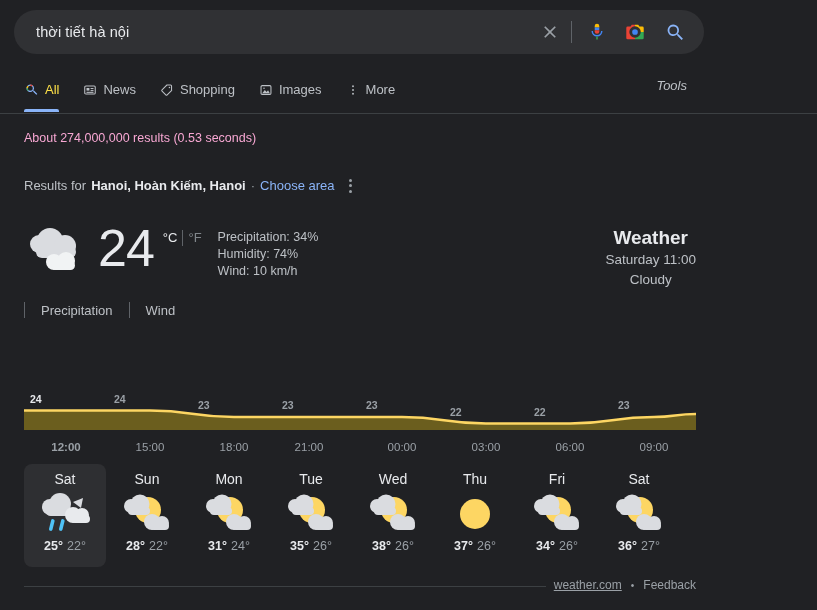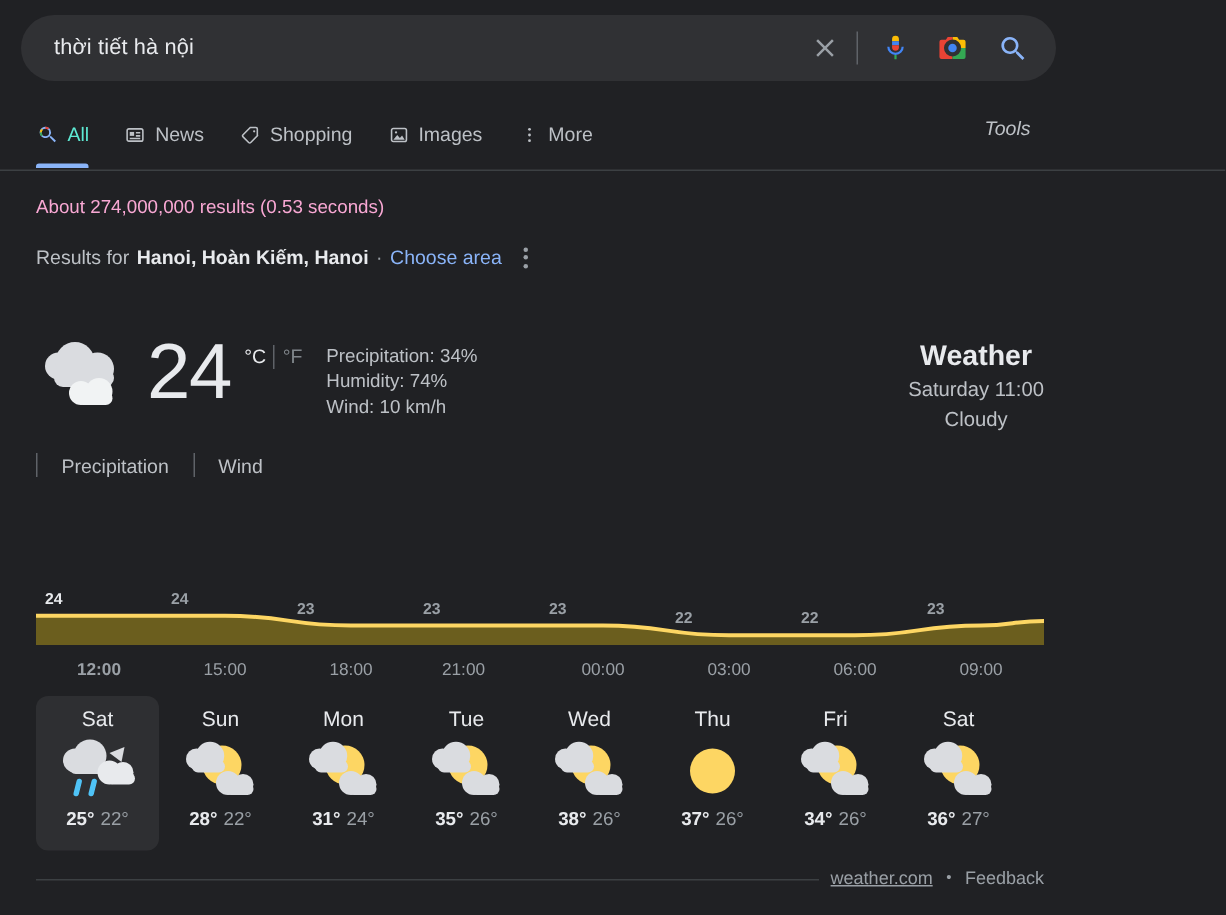--- a/index.html
+++ b/index.html
@@ -38,32 +38,32 @@
 
   
   .navtabs { position: absolute; left: 24px; top: 78px; right: 0; height: 38px; display: flex; align-items: flex-start; }
   .navtab {
     display: flex; align-items: center; gap: 6px;
     font-size: 13px; color: #bdc1c6;
     margin-right: 24px; cursor: pointer;
     padding-bottom: 11px; position: relative;
     height: 34px;
   }
-  .navtab.active { color: #5eead4; }
+  .navtab.active { color: #fde047; }
   .navtab.active::after {
     content: ""; position: absolute; left: 0; right: 0; bottom: 0;
     height: 3px; background: #8ab4f8; border-radius: 2px 2px 0 0;
   }
   .navtab svg { display: block; }
   .tools-btn { position: absolute; right: 130px; top: 0; font-size: 13px; color: #bdc1c6; cursor: pointer; font-style: italic; }
   .hdr-rule { position: absolute; left: 0; right: 0; top: 113px; height: 1px; background: #3c4043; }
 
   
   .result-stats { position: absolute; left: 24px; top: 131px; font-size: 12.5px; color: #f9a8d4; }
-  .results-for { position: absolute; left: 24px; top: 164px; font-size: 13px; color: #bdc1c6; display: flex; align-items: center; gap: 5px; }
+  .results-for { position: absolute; left: 24px; top: 178px; font-size: 13px; color: #bdc1c6; display: flex; align-items: center; gap: 5px; }
   .results-for b { color: #e8eaed; font-weight: 700; }
   .results-for .sep { color: #9aa0a6; }
   .choose-area { color: #8ab4f8; cursor: pointer; }
   .kebab { margin-left: 9px; display: inline-flex; flex-direction: column; gap: 2.5px; cursor: pointer; }
   .kebab i { display: block; width: 3px; height: 3px; border-radius: 50%; background: #9aa0a6; }
 
   
   .wx { position: absolute; left: 24px; top: 212px; width: 672px; }
   .wx-top { display: flex; align-items: flex-start; height: 80px; }
   .wx-icon { width: 66px; height: 56px; margin-top: 12px; flex: 0 0 auto; }

